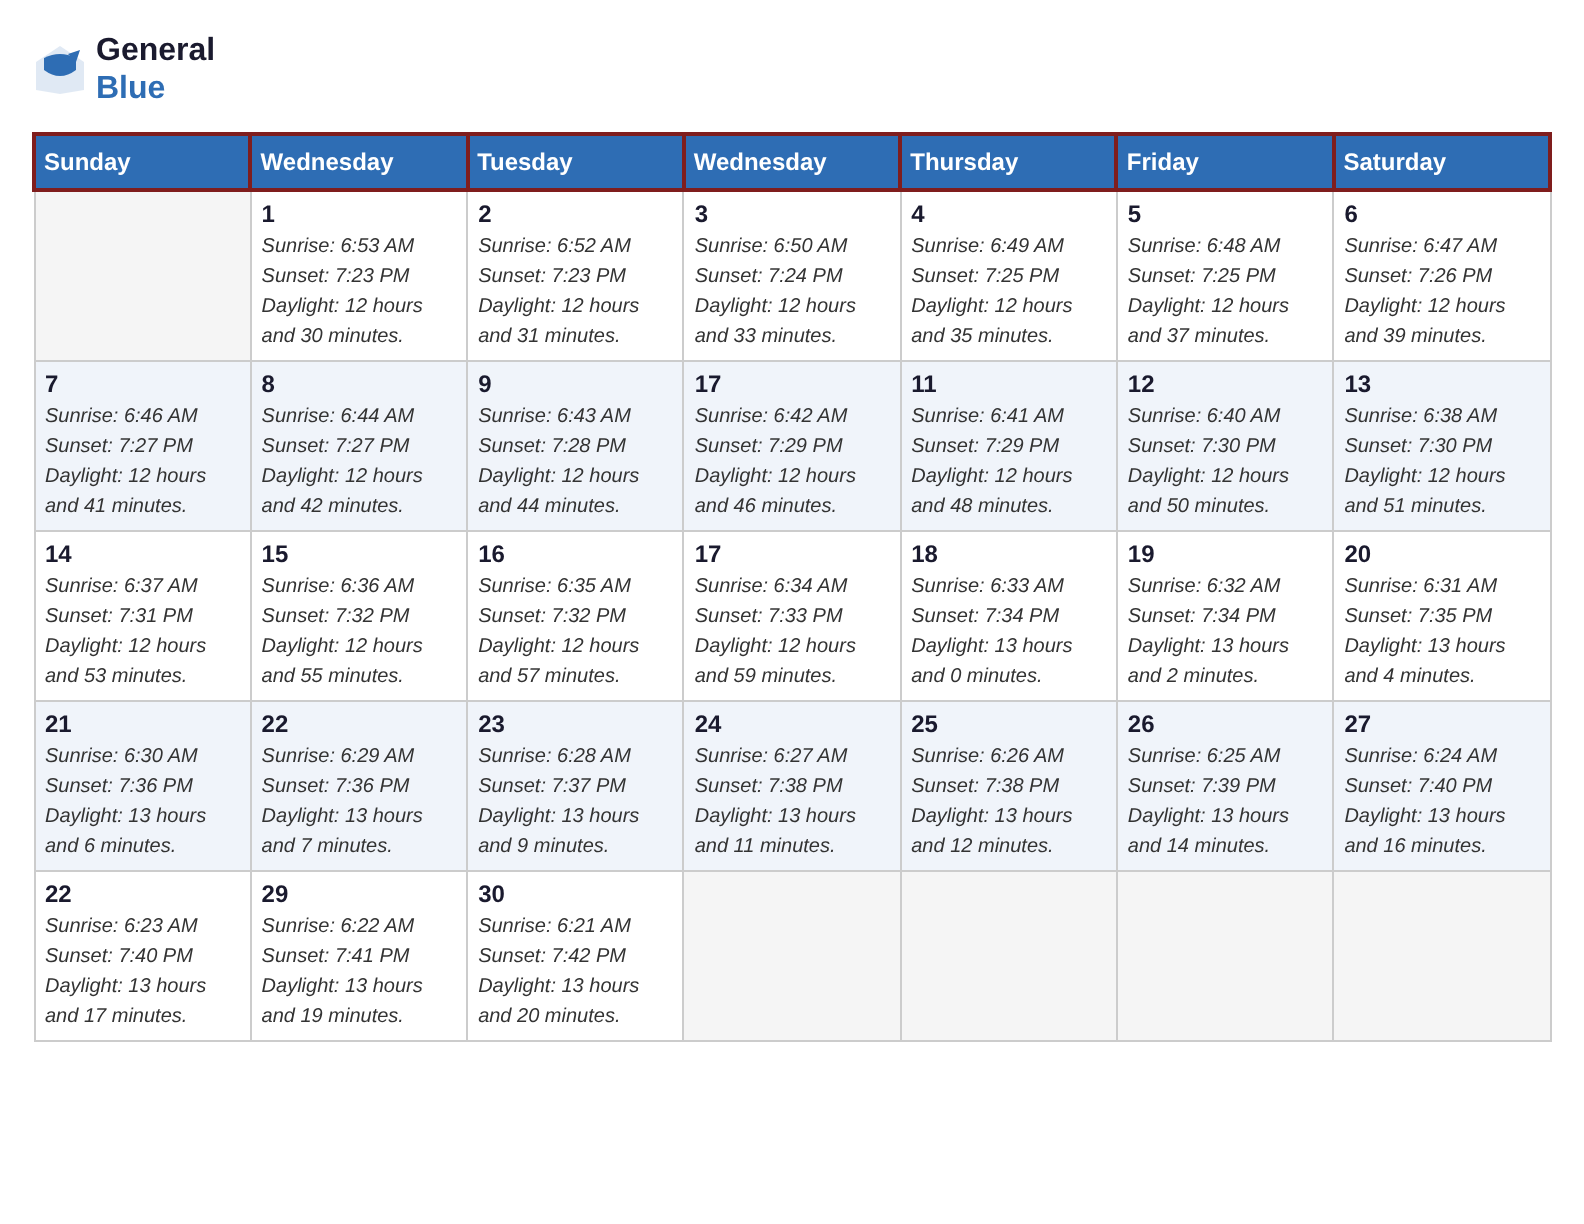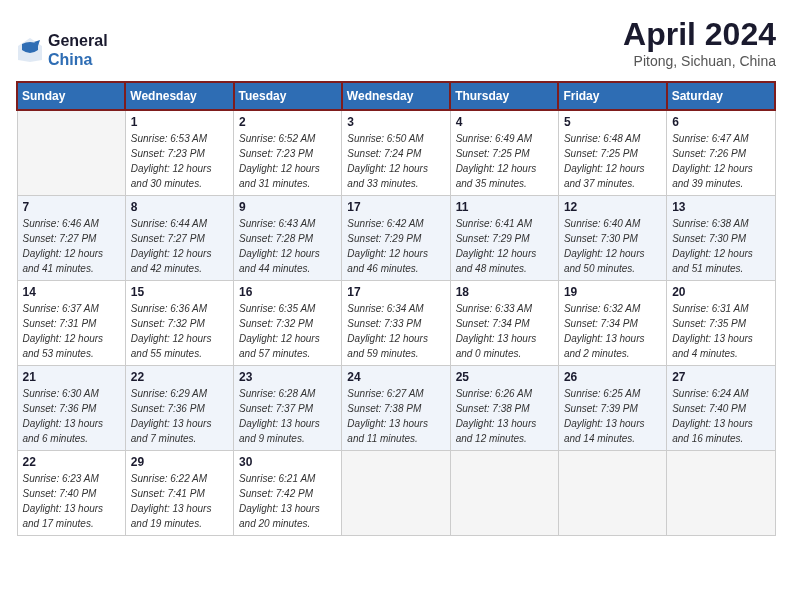--- a/index.html
+++ b/index.html
@@ -10,22 +10,23 @@
       background: #fff;
       overflow: hidden;
     }
     .container {
       width: 792px;
       padding: 16px 16px 8px 16px;
     }
     .header {
       display: flex;
       justify-content: space-between;
-      align-items: flex-end;
+      align-items: flex-start;
       margin-bottom: 12px;
+      flex-direction: column;
     }
     .logo {
       display: flex;
       align-items: center;
       gap: 4px;
     }
     .logo-text {
       display: flex;
       flex-direction: column;
       line-height: 1.1;
@@ -94,26 +95,22 @@
 <div class="container">
   <div class="header">
     <div class="logo">
       <svg class="logo-icon" viewBox="0 0 28 28">
         <polygon points="14,2 26,10 26,24 14,26 2,24 2,10" fill="#2e6db4" opacity="0.15"></polygon>
         <path d="M6 8 Q14 4 22 8 L22 14 Q14 20 6 14 Z" fill="#2e6db4"></path>
         <path d="M18 6 L24 4 L22 10 Z" fill="#2e6db4"></path>
       </svg>
       <div class="logo-text">
         <span style="font-size:16px;font-weight:bold;color:#1a1a2e;line-height:1.2;">General</span>
-        <span style="font-size:16px;font-weight:bold;color:#2e6db4;line-height:1.2;">China</span>
+        <span style="font-size:16px;font-weight:bold;color:#2e6db4;line-height:1.2;">Blue</span>
       </div>
-    </div>
-    <div class="title-block">
-      <div class="title-month">April 2024</div>
-      <div class="title-location">Pitong, Sichuan, China</div>
     </div>
   </div>
 
   <table class="calendar">
     <thead>
       <tr id="header-row">
           <th>Sunday</th>
           <th>Wednesday</th>
           <th>Tuesday</th>
           <th>Wednesday</th>

